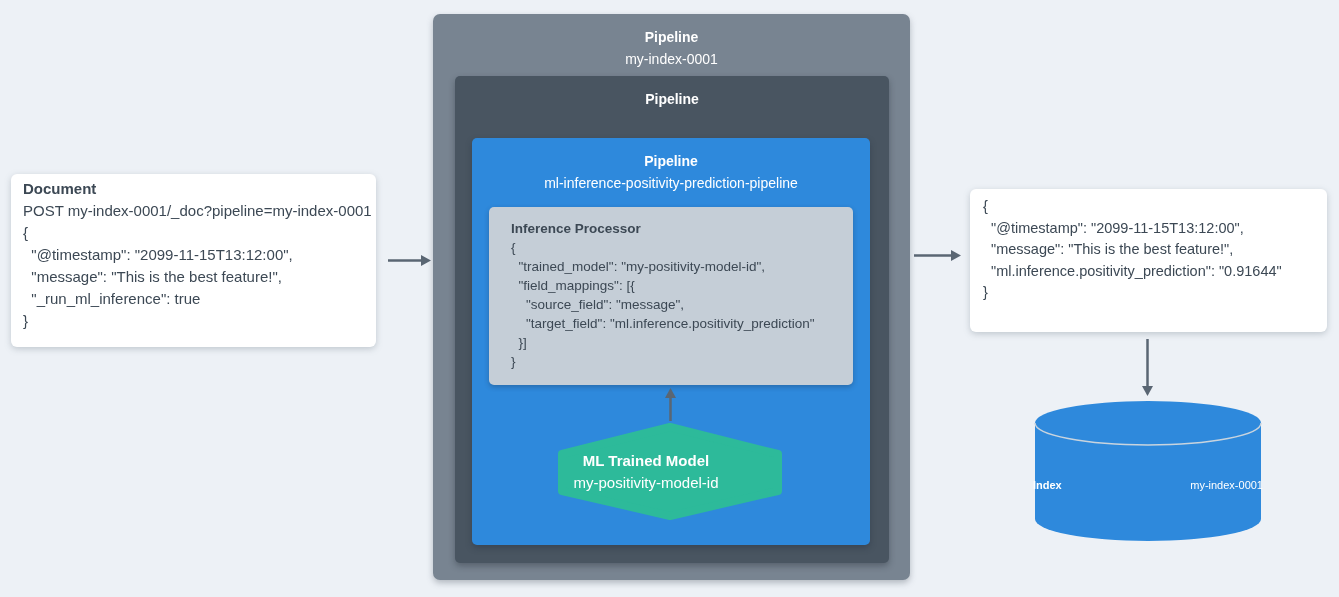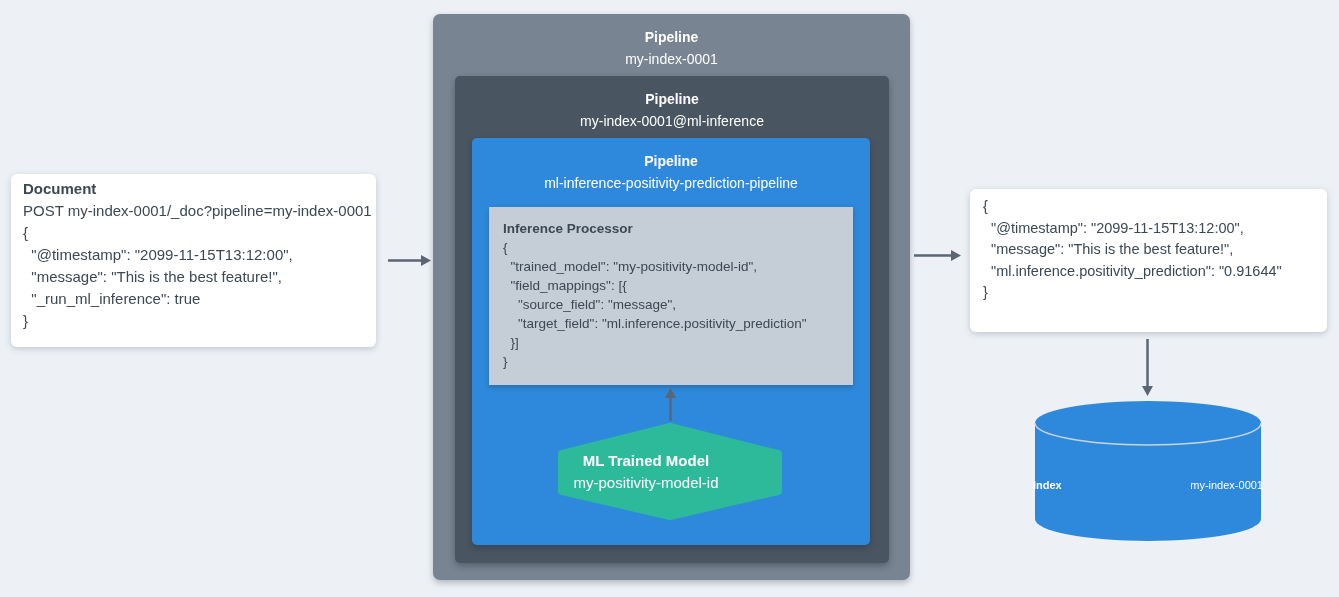--- a/index.html
+++ b/index.html
@@ -39,23 +39,23 @@
     background:var(--pipeline-mid-bg); border-radius:5px;
     box-shadow:0 3px 6px rgba(38,46,54,.4);
   }
   .blue-box{
     position:absolute; left:17px; top:62px; width:398px; height:407px;
     background:var(--pipeline-inner-bg); border-radius:5px;
     box-shadow:0 3px 6px rgba(28,40,58,.35);
   }
   .proc-box{
     position:absolute; left:17px; top:69px; width:364px; height:178px;
-    background:var(--processor-bg); border-radius:0;
+    background:var(--processor-bg); border-radius:5px;
     box-shadow:0 2px 5px rgba(25,40,60,.3);
-    box-sizing:border-box; padding:12px 8px 0 14px;
+    box-sizing:border-box; padding:12px 8px 0 22px;
     color:var(--text-dark); font-size:13.5px; line-height:19px;
   }
   .proc-title{ font-weight:bold; }
 
   .hex{ position:absolute; left:86px; top:285px; width:176px; height:97px; }
   .hex svg{ position:absolute; left:0; top:0; }
   .hex-shape{ fill:var(--model-hexagon-bg); stroke:var(--model-hexagon-bg); stroke-width:8; stroke-linejoin:round; }
   .hex-labels{
     position:absolute; inset:0; display:flex; flex-direction:column;
     justify-content:center; align-items:center; color:var(--white-text);
@@ -100,21 +100,20 @@
 
   <div class="outer-box">
     <div class="box-head">
       <span class="t">Pipeline</span>
       <span class="n">my-index-0001</span>
     </div>
 
     <div class="mid-box">
       <div class="box-head">
         <span class="t">Pipeline</span>
-        <span class="n">my-index-0001@ml-inference</span>
       </div>
 
       <div class="blue-box">
         <div class="box-head">
           <span class="t">Pipeline</span>
           <span class="n">ml-inference-positivity-prediction-pipeline</span>
         </div>
 
         <div class="proc-box">
           <div class="proc-title">Inference Processor</div>

